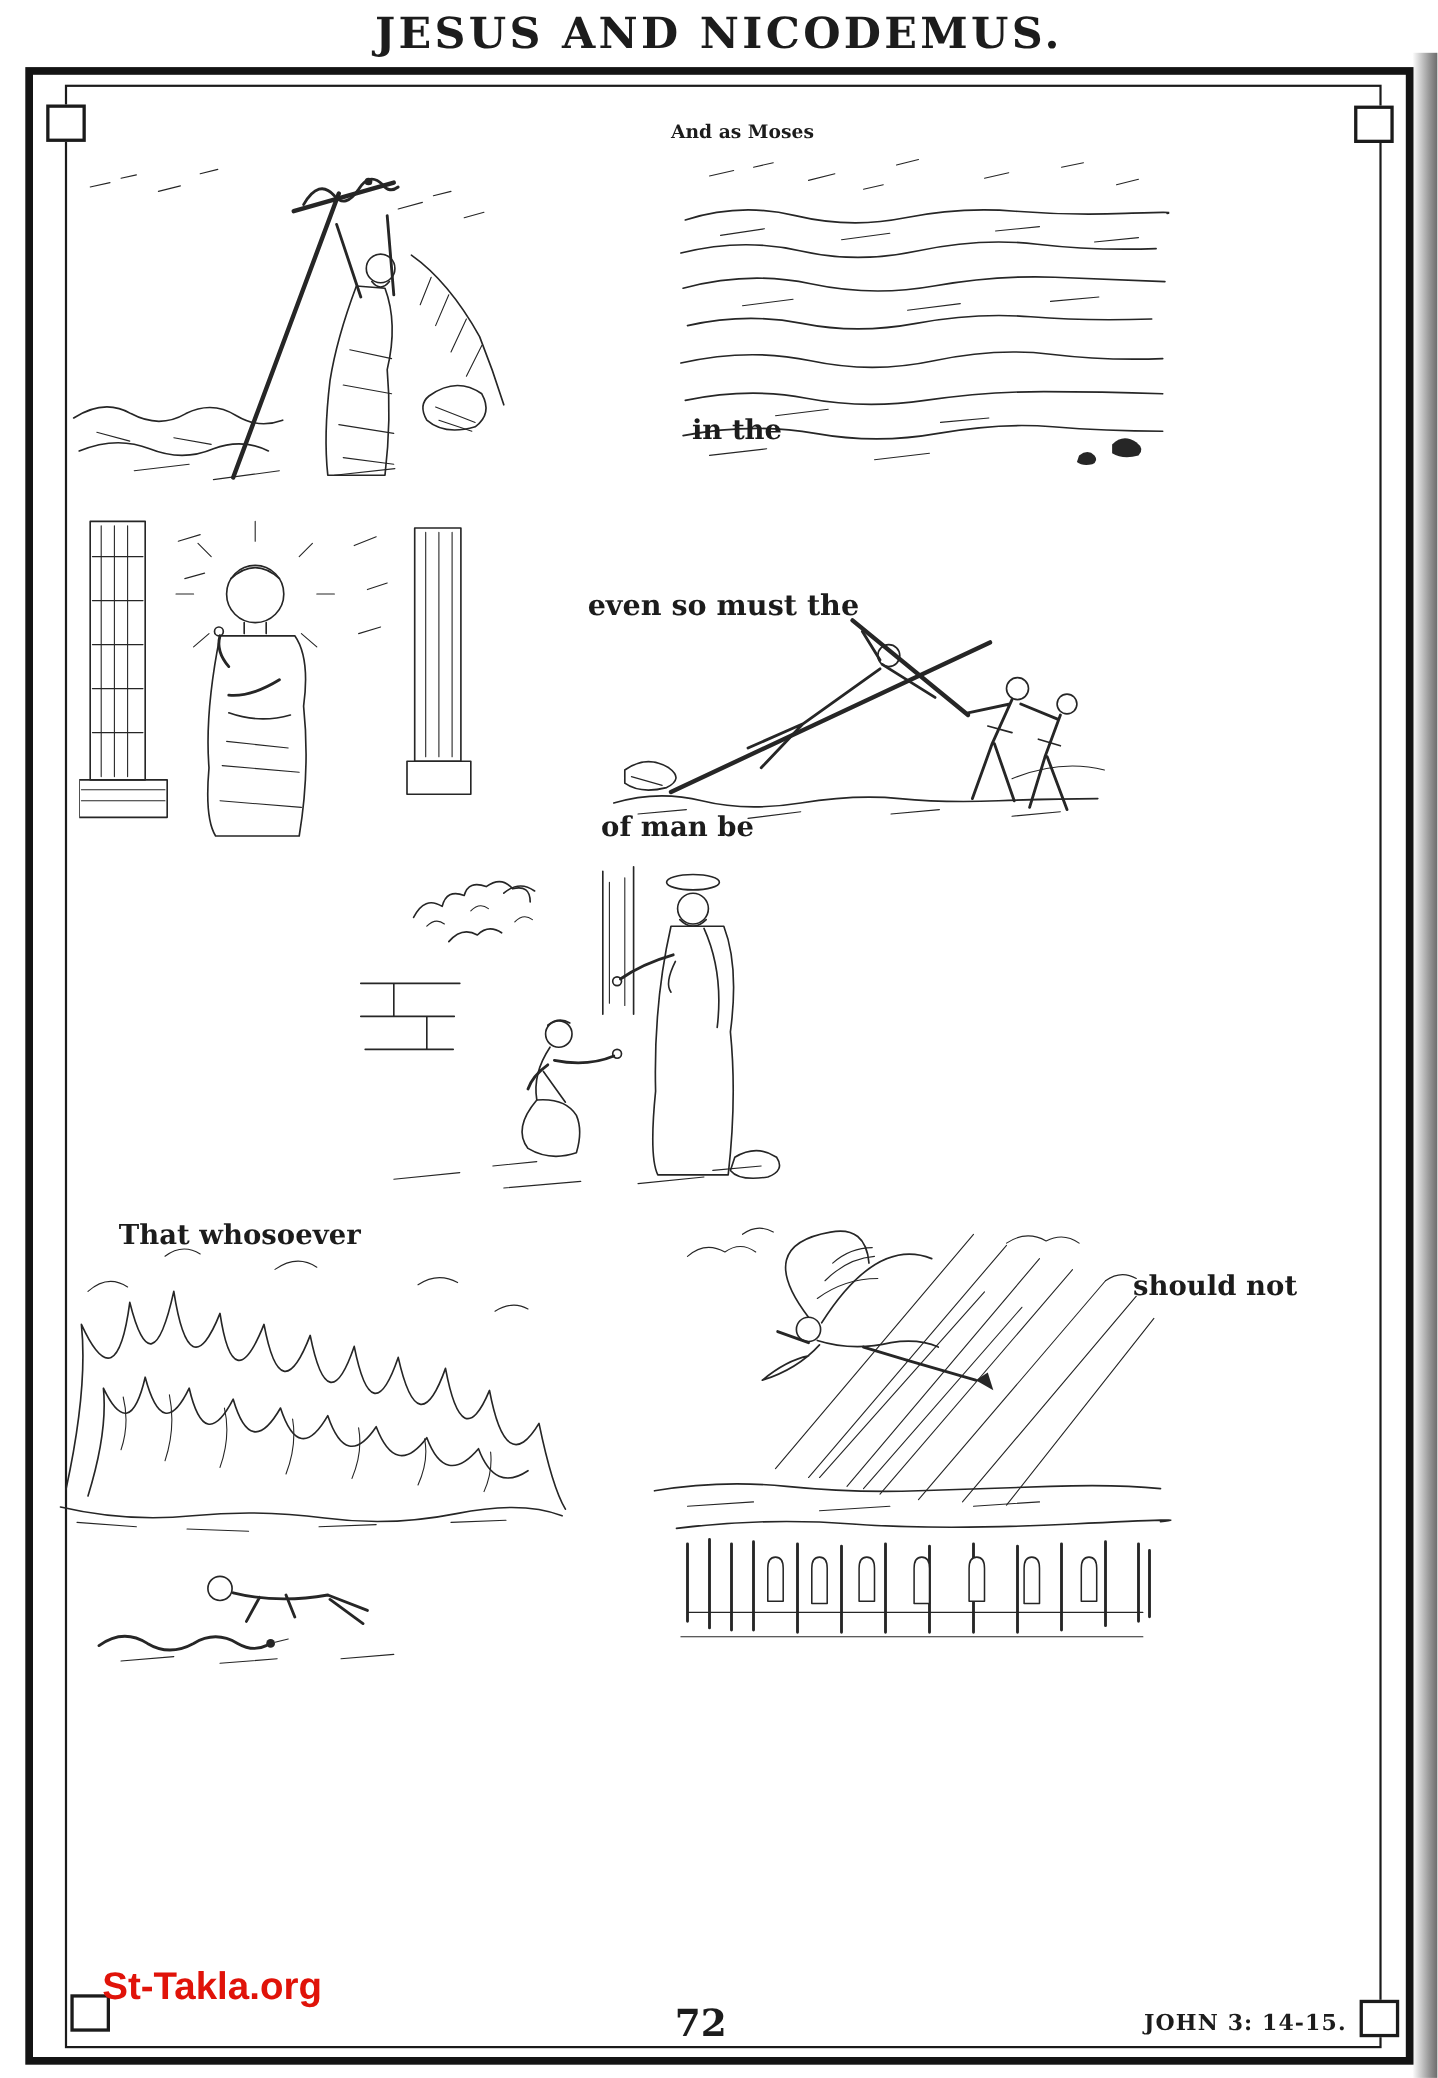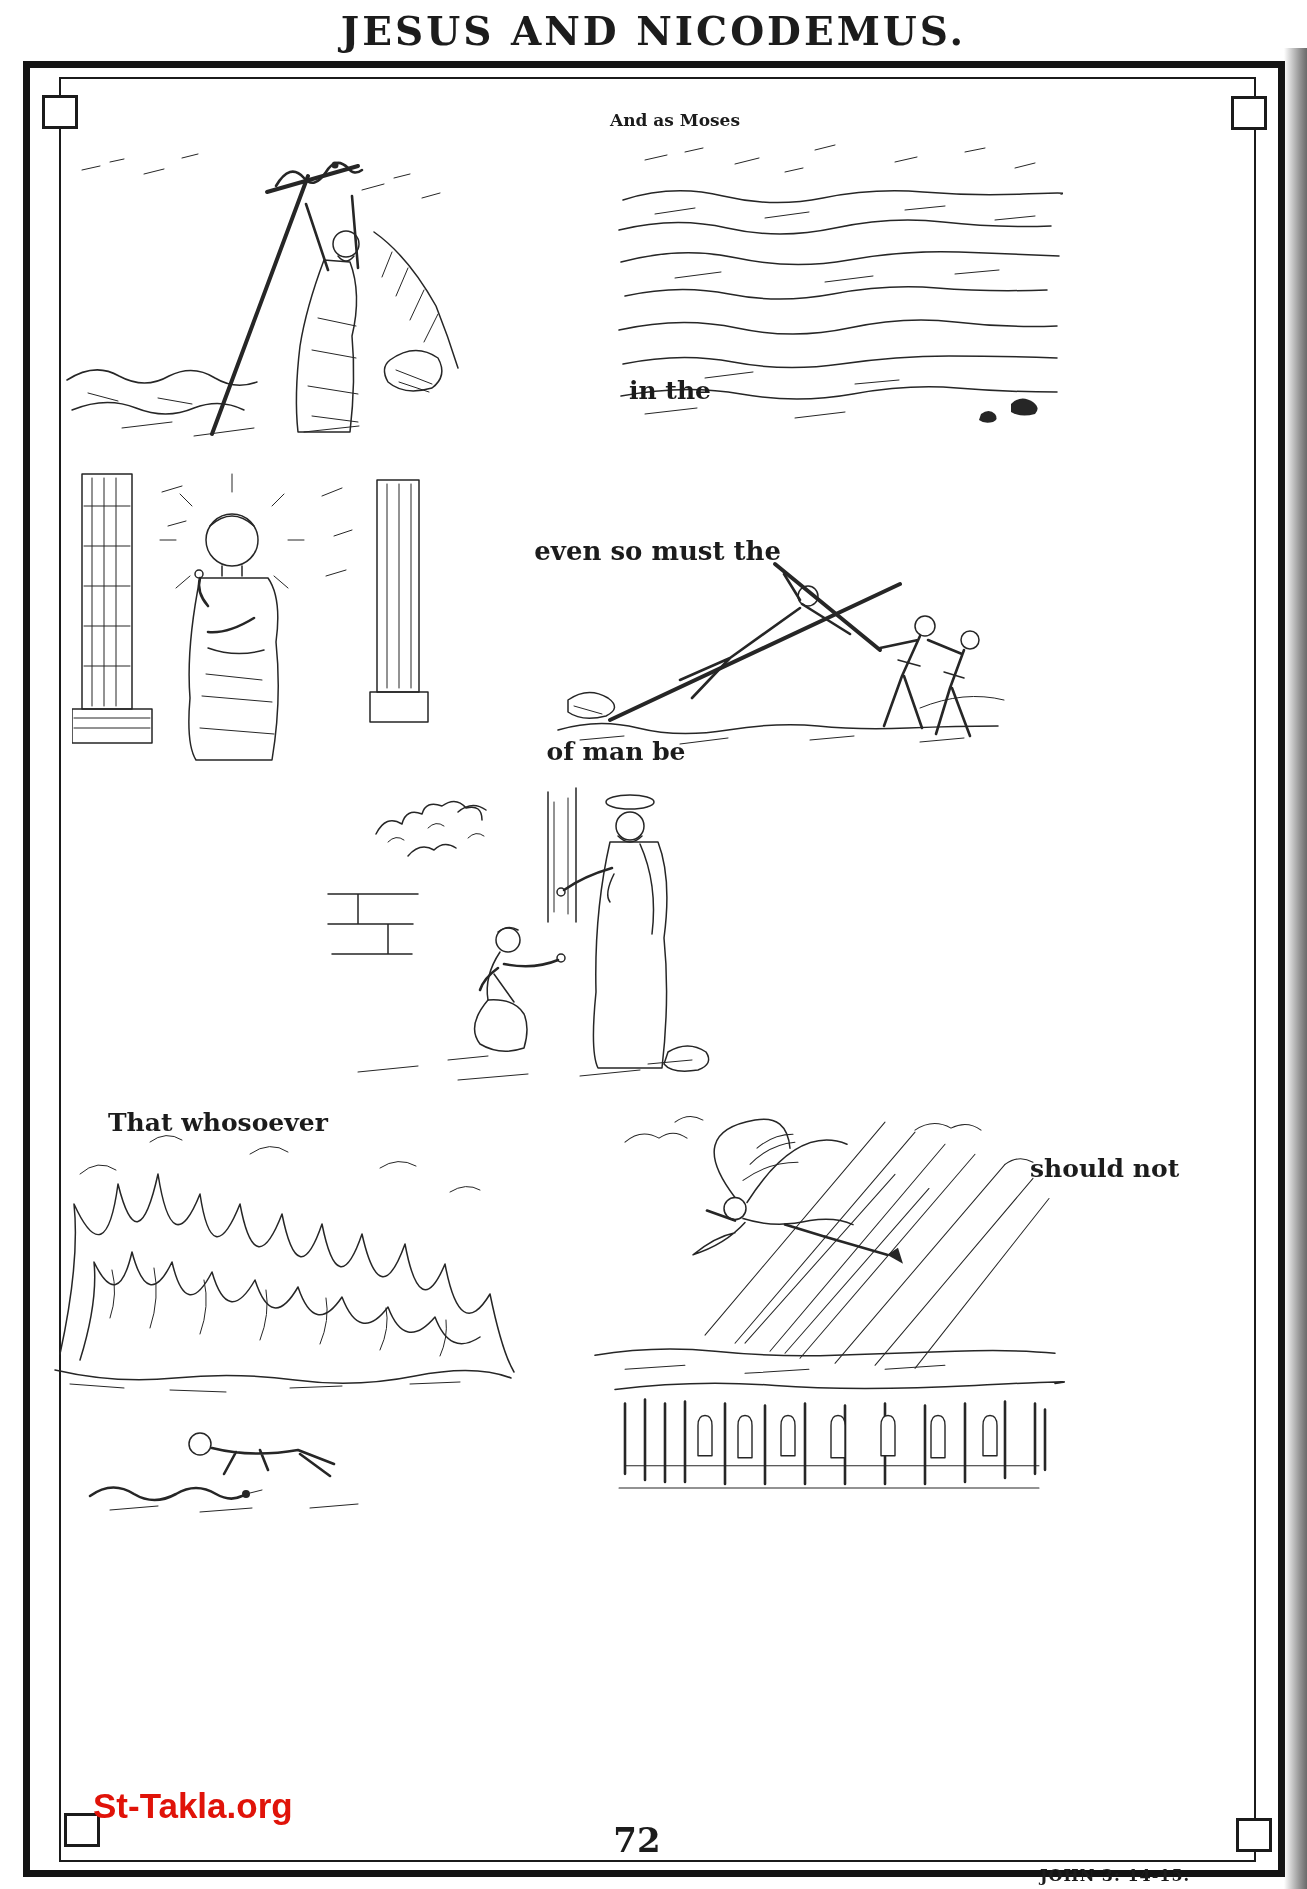--- a/index.html
+++ b/index.html
@@ -19,21 +19,21 @@
   .frag{font-size:25px;}
   #f-moses{left:560px;top:110px;width:230px;text-align:center;font-size:17px;}
   #f-inthe{left:610px;top:328px;width:120px;text-align:center;margin-top:48px;}
   #f-evenso{left:531px;top:536px;width:250px;text-align:right;font-size:26px;}
   #f-ofman{left:516px;top:737px;width:200px;text-align:center;}
   #f-whoso{left:108px;top:1108px;}
   #f-should{left:1030px;top:1110px;margin-top:44px;}
   #f-buthave{left:577px;top:1521px;width:160px;text-align:center;white-space:normal;line-height:35px;}
   #watermark{left:93px;top:1786px;font-family:"Liberation Sans",sans-serif;font-weight:bold;font-size:35px;}
   #pagenum{left:612px;top:1820px;width:50px;text-align:center;font-size:34px;}
-  #scripture{left:1040px;top:1826px;font-size:16px;letter-spacing:1px;margin-top:40px;}
+  #scripture{left:1040px;top:1826px;font-size:20px;letter-spacing:1px;}
   .ill{position:absolute;}
   .ill svg{width:100%;height:100%;display:block;}
   .ill path,.ill line,.ill circle,.ill ellipse,.ill rect,.ill polyline{
       stroke:#262626;fill:none;stroke-width:1.5;stroke-linecap:round;stroke-linejoin:round;}
   .ill .fill{fill:#262626;stroke:none;}
   .ill .thick{stroke-width:4;}
   .ill .mid{stroke-width:2.6;}
   .ill .fine{stroke-width:1;}
   .ill .white{fill:#ffffff;stroke:#262626;stroke-width:1.4;}
   #ill1{left:62px;top:128px;width:408px;height:318px;}

